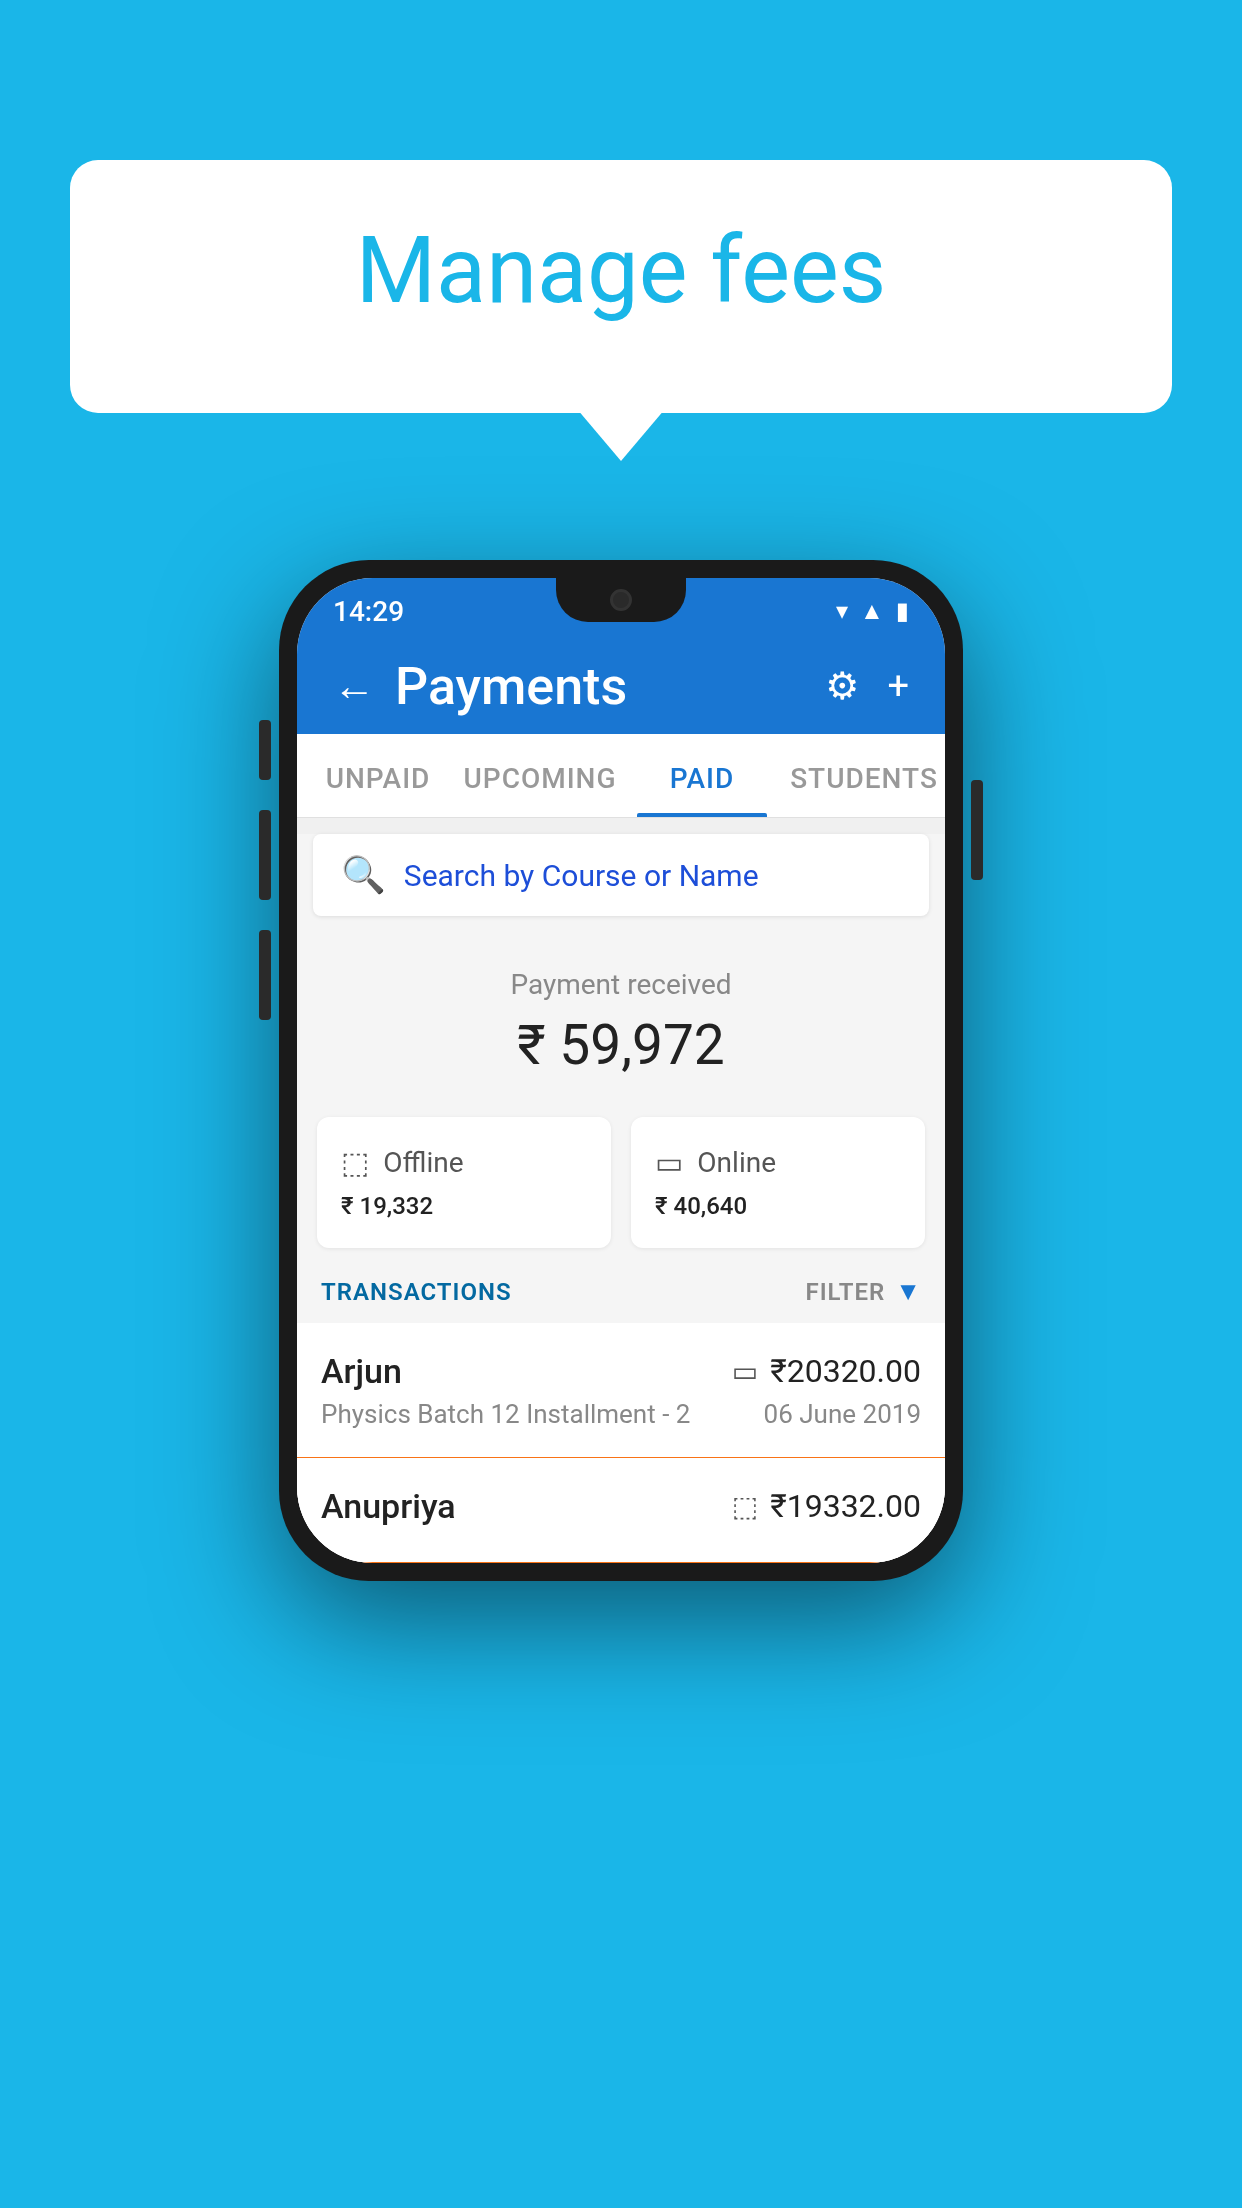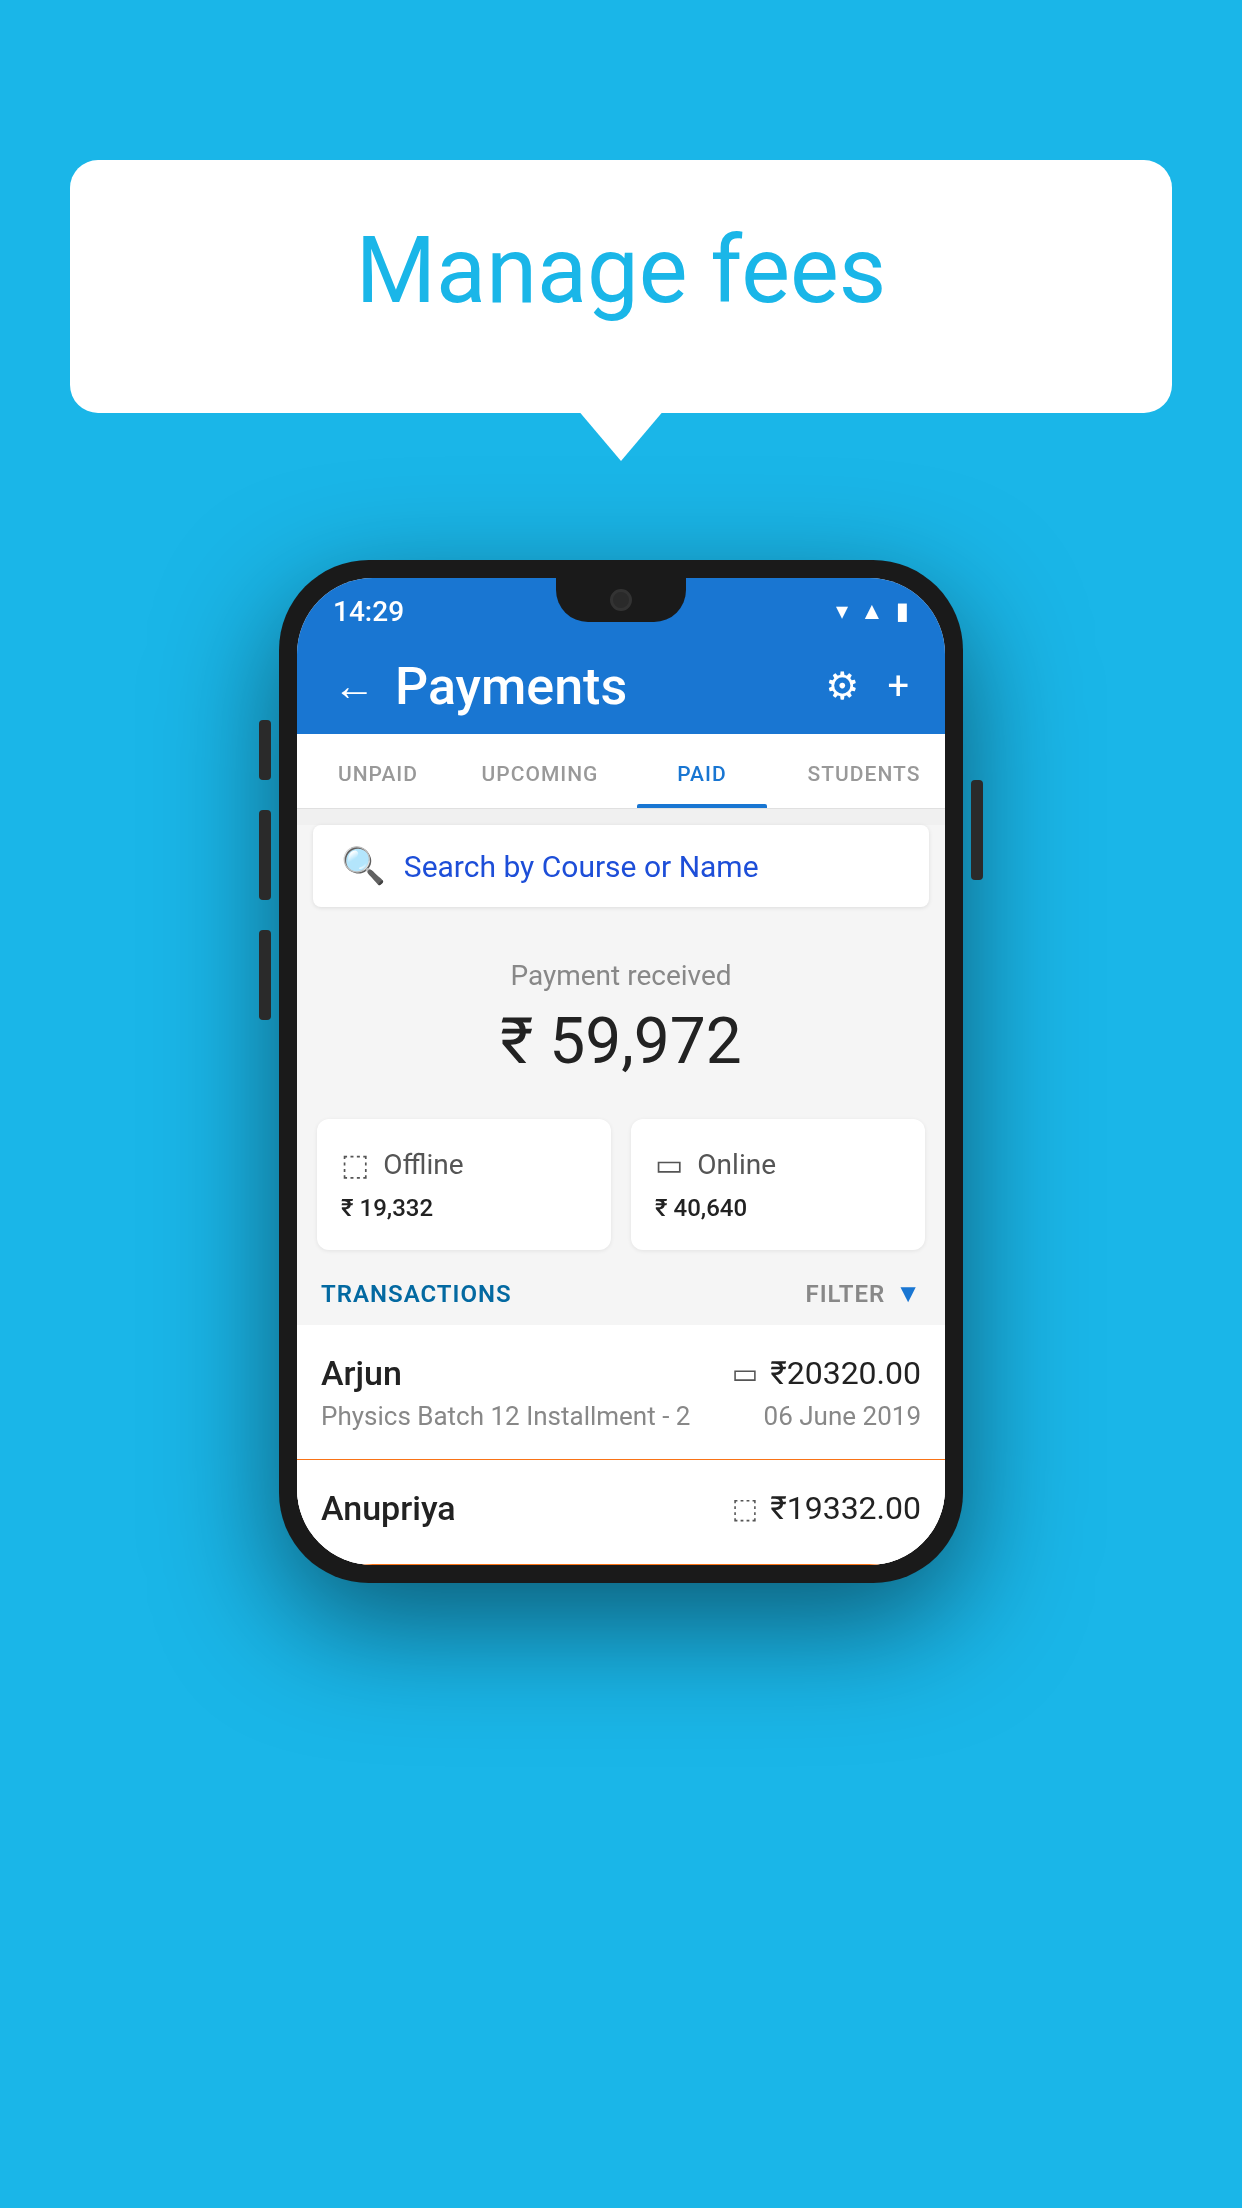--- a/index.html
+++ b/index.html
@@ -169,21 +169,21 @@
     .tabs {
       background: white;
       display: flex;
       border-bottom: 1px solid #e0e0e0;
     }
 
     .tab {
       flex: 1;
       text-align: center;
       padding: 28px 4px 22px;
-      font-size: 21px;
+      font-size: 28px;
       font-weight: 500;
       color: #999;
       letter-spacing: 1px;
       position: relative;
     }
 
     .tab.active {
       color: #1976d2;
     }
 
@@ -233,21 +233,21 @@
       padding: 36px 0 20px;
     }
 
     .payment-received-label {
       font-size: 28px;
       color: #888;
       margin-bottom: 12px;
     }
 
     .payment-amount {
-      font-size: 64px;
+      font-size: 55px;
       font-weight: 400;
       color: #222;
     }
 
     
     .payment-cards {
       display: flex;
       gap: 20px;
       margin: 20px 20px 0;
     }

